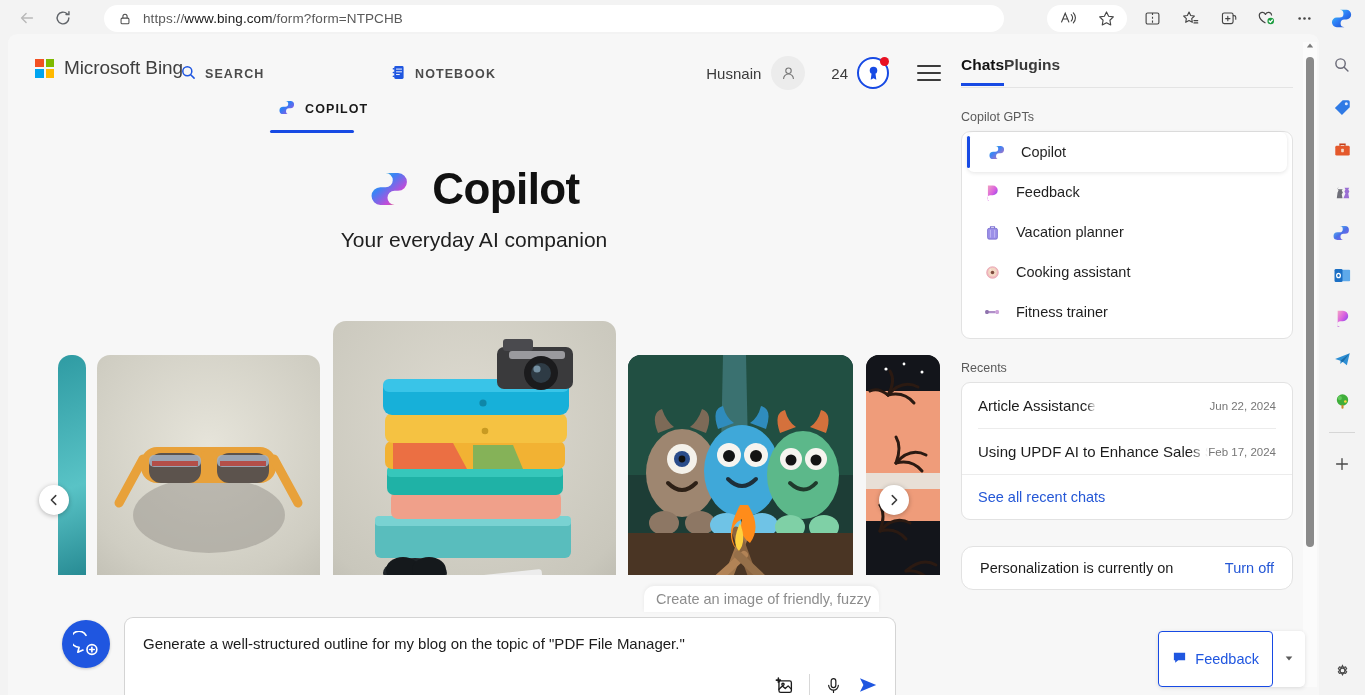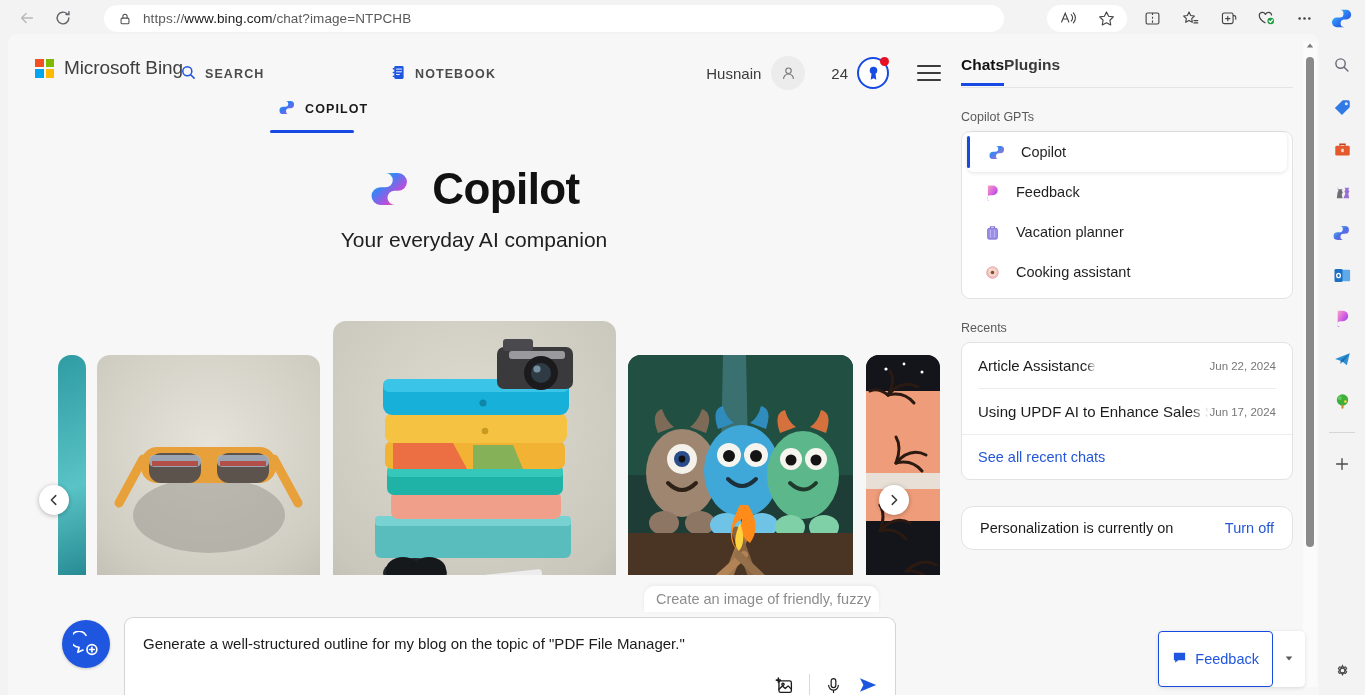--- a/index.html
+++ b/index.html
@@ -266,21 +266,21 @@
       </svg>
   </div>
 
   <div id="address-bar">
     <span id="lock-icon">
       <svg width="14" height="14" viewBox="0 0 16 16" fill="none" stroke="currentColor" stroke-width="1.2">
           <rect x="3.5" y="7" width="9" height="6.5" rx="1.3"></rect>
           <path d="M5.6 7V5a2.4 2.4 0 0 1 4.8 0v2"></path>
         </svg>
     </span>
-    <span id="url-text"><span>https://</span><span class="host">www.bing.com</span><span>/chat?image=NTPCHB</span></span>
+    <span id="url-text"><span>https://</span><span class="host">www.bing.com</span><span>/form?form=NTPCHB</span></span>
   </div>
 
   <div id="tb-right">
     <div id="read-aloud-wrap">
       <div class="tb-icon">
         <svg width="19" height="19" viewBox="0 0 22 22" fill="none" stroke="currentColor" stroke-width="1.3" stroke-linecap="round">
             <path d="M3 15l4.2-10L11.4 15M4.6 11.6h5.3"></path>
             <path d="M14.2 6.5a5.2 5.2 0 0 1 0 7.4M16.6 4.4a8.3 8.3 0 0 1 0 11.7"></path>
           </svg>
       </div>
@@ -662,32 +662,44 @@
           <svg width="17" height="17" viewBox="0 0 22 22">
             <circle cx="11" cy="11" r="7.6" fill="#f0b8bf"></circle>
             <circle cx="11" cy="11" r="7.6" fill="none" stroke="#e59aa6" stroke-width=".8"></circle>
             <circle cx="11" cy="10.4" r="5.7" fill="#f3d7c4"></circle>
             <circle cx="11" cy="11" r="2.3" fill="#7d4a3c"></circle>
             <circle cx="8" cy="7.6" r=".8" fill="#fff" opacity=".85"></circle>
           </svg>
         </span>
         <span>Cooking assistant</span>
       </div>
+      <div class="gpt-row">
+        <span class="gpt-icon">
+          <svg width="18" height="18" viewBox="0 0 22 22">
+            <rect x="3" y="8.8" width="3.4" height="4.6" rx="1.2" fill="#9b7fb8"></rect>
+            <rect x="15.6" y="8.8" width="3.4" height="4.6" rx="1.2" fill="#c79bd6"></rect>
+            <rect x="6.4" y="9.8" width="9.2" height="2.6" rx="1.1" fill="#b08fc9"></rect>
+            <circle cx="5" cy="11.1" r="2.4" fill="#8f73ad"></circle>
+            <circle cx="17.3" cy="11.1" r="2.4" fill="#cda3da"></circle>
+          </svg>
+        </span>
+        <span>Fitness trainer</span>
+      </div>
     </div>
 
     <div class="panel-label">Recents</div>
     <div class="panel-card">
       <div class="recent-row">
         <span class="recent-title">Article Assistance</span>
         <span class="recent-date">Jun 22, 2024</span>
       </div>
       <div class="recent-sep"></div>
       <div class="recent-row">
         <span class="recent-title">Using UPDF AI to Enhance Sales Skills</span>
-        <span class="recent-date">Jun 17, 2024</span>
+        <span class="recent-date">Feb 17, 2024</span>
       </div>
       <div id="see-all-row">
         <span id="see-all-link">See all recent chats</span>
       </div>
     </div>
 
     <div id="personalization-card">
       <span id="personalization-text">Personalization is currently on</span>
       <span id="personalization-action">Turn off</span>
     </div>

